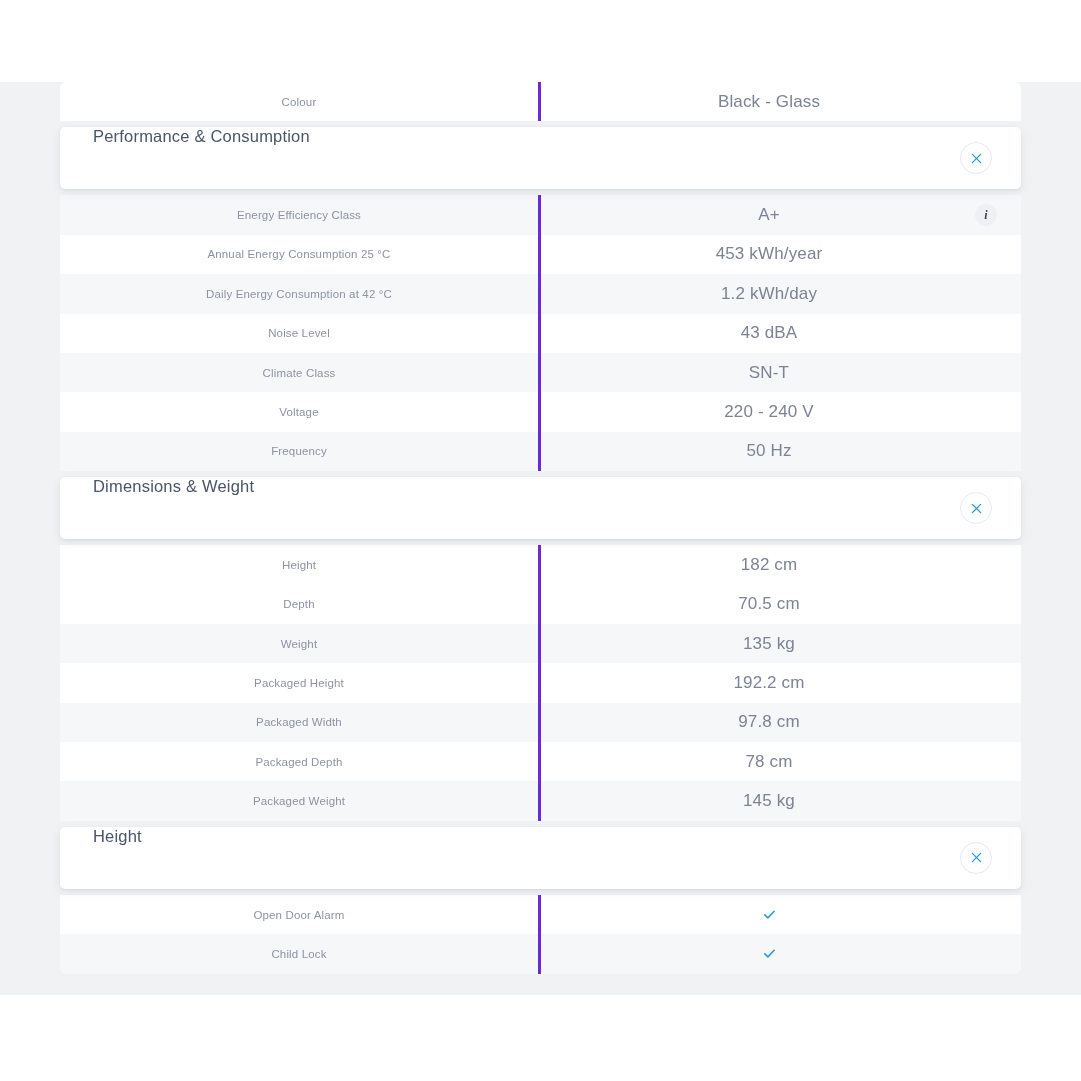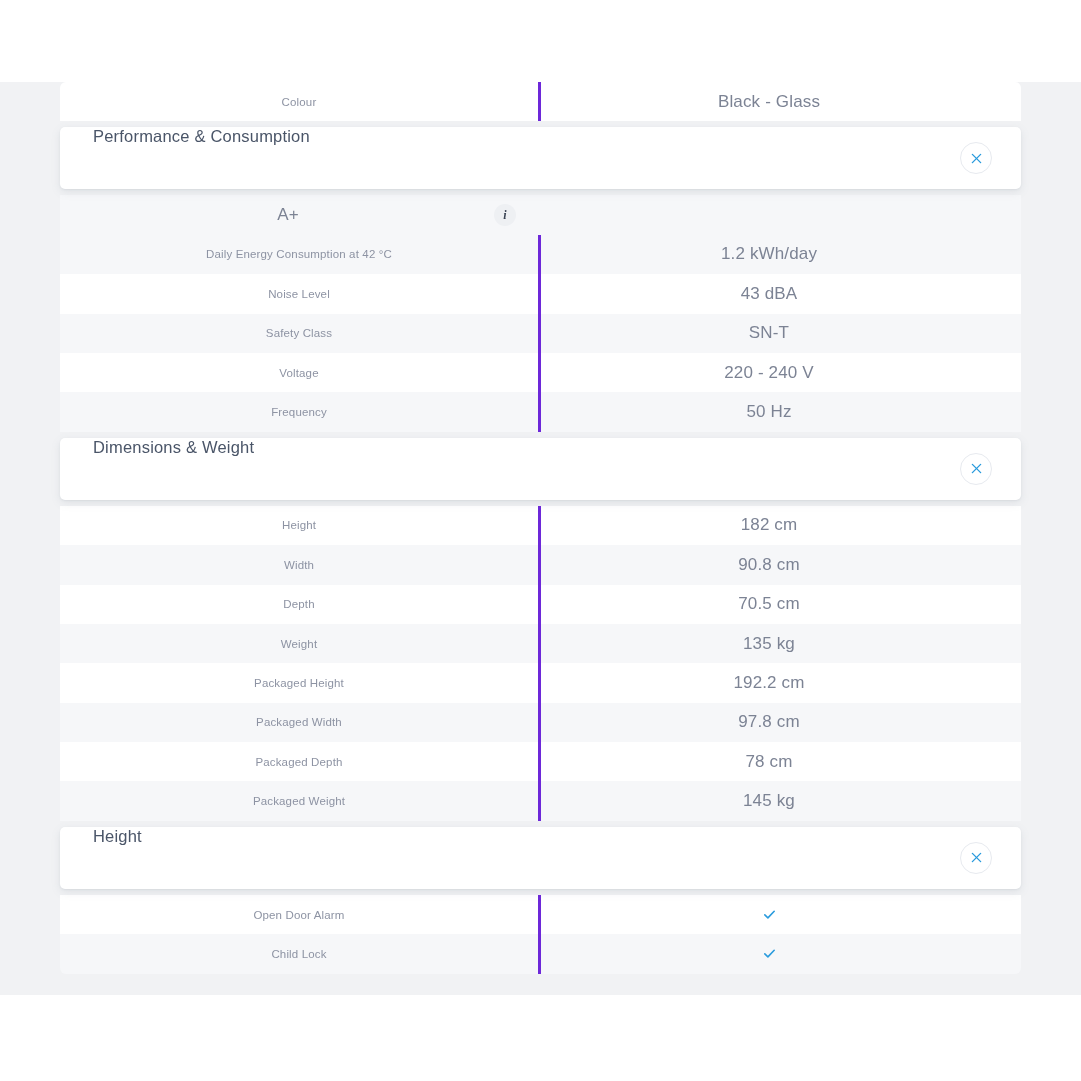--- a/index.html
+++ b/index.html
@@ -166,39 +166,46 @@
         <span class="section-title">Performance &amp; Consumption</span>
         <div class="close-btn">
           <svg width="11" height="11" viewBox="0 0 12 12" fill="none" stroke="#2a9bdd" stroke-width="1.5" stroke-linecap="round">
             <path d="M1.5 1.5 L10.5 10.5"></path>
             <path d="M10.5 1.5 L1.5 10.5"></path>
           </svg>
         </div>
       </div>
       <div class="rows-block">
         <div class="spec-row alt">
+          <div class="label-cell">Energy Efficiency Class</div>
           <div class="value-cell">
             <span class="value-text">A+</span>
             <span class="info-badge">i</span>
           </div>
         </div>
+        <div class="spec-row">
+          <div class="label-cell">Annual Energy Consumption 25 °C</div>
+          <div class="value-cell">
+            <span class="value-text">453 kWh/year</span>
+          </div>
+        </div>
         <div class="spec-row alt">
           <div class="label-cell">Daily Energy Consumption at 42 °C</div>
           <div class="value-cell">
             <span class="value-text">1.2 kWh/day</span>
           </div>
         </div>
         <div class="spec-row">
           <div class="label-cell">Noise Level</div>
           <div class="value-cell">
             <span class="value-text">43 dBA</span>
           </div>
         </div>
         <div class="spec-row alt">
-          <div class="label-cell">Safety Class</div>
+          <div class="label-cell">Climate Class</div>
           <div class="value-cell">
             <span class="value-text">SN-T</span>
           </div>
         </div>
         <div class="spec-row">
           <div class="label-cell">Voltage</div>
           <div class="value-cell">
             <span class="value-text">220 - 240 V</span>
           </div>
         </div>
@@ -218,26 +225,20 @@
           </svg>
         </div>
       </div>
       <div class="rows-block">
         <div class="spec-row">
           <div class="label-cell">Height</div>
           <div class="value-cell">
             <span class="value-text">182 cm</span>
           </div>
         </div>
-        <div class="spec-row alt">
-          <div class="label-cell">Width</div>
-          <div class="value-cell">
-            <span class="value-text">90.8 cm</span>
-          </div>
-        </div>
         <div class="spec-row">
           <div class="label-cell">Depth</div>
           <div class="value-cell">
             <span class="value-text">70.5 cm</span>
           </div>
         </div>
         <div class="spec-row alt">
           <div class="label-cell">Weight</div>
           <div class="value-cell">
             <span class="value-text">135 kg</span>

